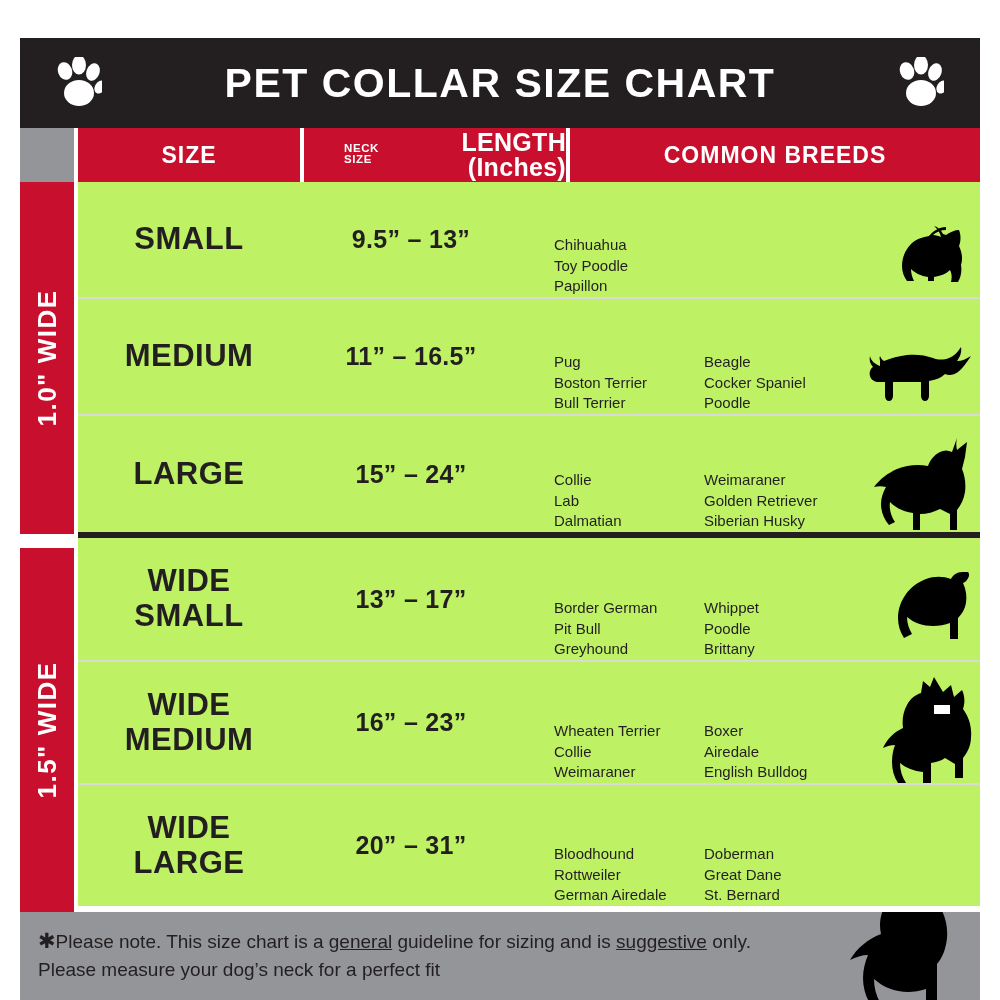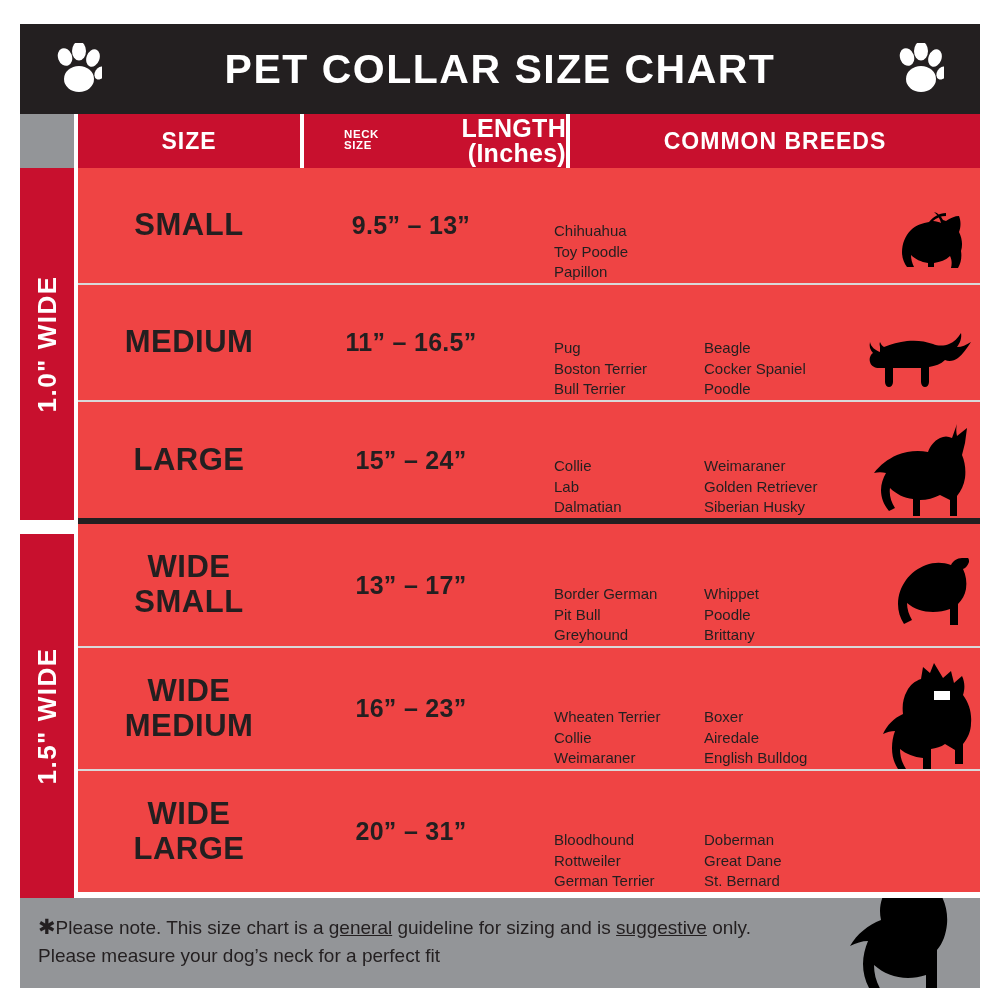--- a/index.html
+++ b/index.html
@@ -9,21 +9,21 @@
   }
   body {
     width: 1000px;
     height: 1000px;
     font-family: "Liberation Sans", sans-serif;
     -webkit-font-smoothing: antialiased;
   }
   .chart {
     position: absolute;
     left: 20px;
-    top: 24px;
+    top: 38px;
     width: 960px;
     height: 948px;
     background: #ffffff;
     box-sizing: border-box;
   }
   
   .header {
     position: relative;
     height: 90px;
     background: #231f20;
@@ -112,21 +112,21 @@
   .rows {
     flex: 1;
     display: flex;
     flex-direction: column;
     border-left: 4px solid #ffffff;
   }
   .row {
     display: flex;
     position: relative;
     border-bottom: 2px solid #d9d9d9;
-    background: #ef4444;
+    background: #bef264;
   }
   .row.sep { border-bottom: 6px solid #231f20; }
   .row.last { border-bottom: none; }
   .r1 { height: 115px; }
   .r2 { height: 115px; }
   .r3 { height: 116px; }
   .r4 { height: 122px; }
   .r5 { height: 121px; }
   .r6 { height: 121px; }
 
@@ -358,21 +358,21 @@
       <div class="row r6 last">
         <div class="cell-size">
           <span>WIDE</span>
           <span>LARGE</span>
         </div>
         <div class="cell-len">20” – 31”</div>
         <div class="cell-breeds">
           <div class="breed-col c1">
             <div>Bloodhound</div>
             <div>Rottweiler</div>
-            <div>German Terrier</div>
+            <div>German Airedale</div>
           </div>
           <div class="breed-col c2">
             <div>Doberman</div>
             <div>Great Dane</div>
             <div>St. Bernard</div>
           </div>
         </div>
       </div>
 
     </div>

